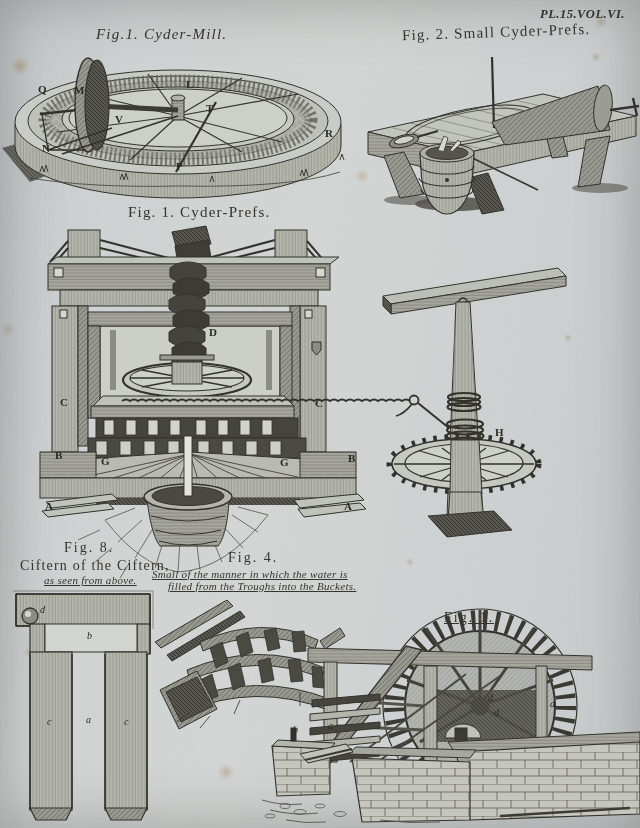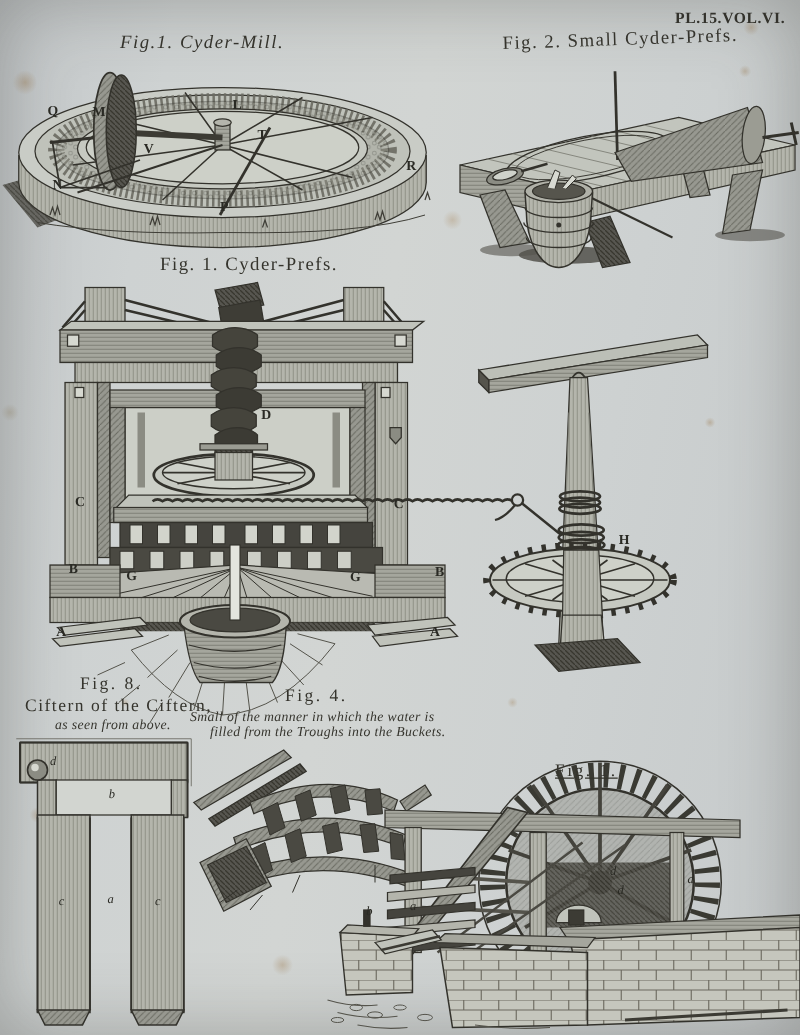--- a/index.html
+++ b/index.html
@@ -18,22 +18,22 @@
       radial-gradient(circle 6px at 410px 562px, rgba(150,110,60,.28), rgba(150,110,60,0) 70%),
       radial-gradient(circle 5px at 100px 562px, rgba(150,110,60,.25), rgba(150,110,60,0) 70%),
       radial-gradient(circle 10px at 8px 330px, rgba(140,120,80,.25), rgba(140,120,80,0) 70%),
       linear-gradient(100deg, #c3c7c9 0%, #ced2d2 18%, #d2d5d3 45%, #cdd1d1 70%, #c6cacb 100%);
     box-shadow:inset 0 0 60px rgba(60,60,55,.35);
   }
   svg{position:absolute;left:0;top:0;}
   .cap{position:absolute;letter-spacing:1.2px;white-space:nowrap;color:#35342d;}
   .cap-main{font-size:15px;}
   .cap-sm{font-size:14px;}
-  .cap-it{font-style:italic;font-size:11px;letter-spacing:.3px;}
-  .plate-no{position:absolute;font-weight:bold;font-size:12.5px;letter-spacing:.5px;color:#33322c;}
+  .cap-it{font-style:italic;font-size:11px;letter-spacing:.3px;text-decoration:underline;}
+  .plate-no{position:absolute;font-style:italic;font-weight:bold;font-size:12.5px;letter-spacing:.5px;color:#33322c;}
   .lt{position:absolute;font-size:11px;font-weight:bold;letter-spacing:0;color:#2a2a24;white-space:nowrap;}
   .lti{position:absolute;font-size:10px;font-style:italic;color:#2a2a24;white-space:nowrap;}
 </style>
 </head>
 <body>
 
 <div class="plate">
 
   <svg width="640" height="828" viewBox="0 0 640 828">
     <defs>

